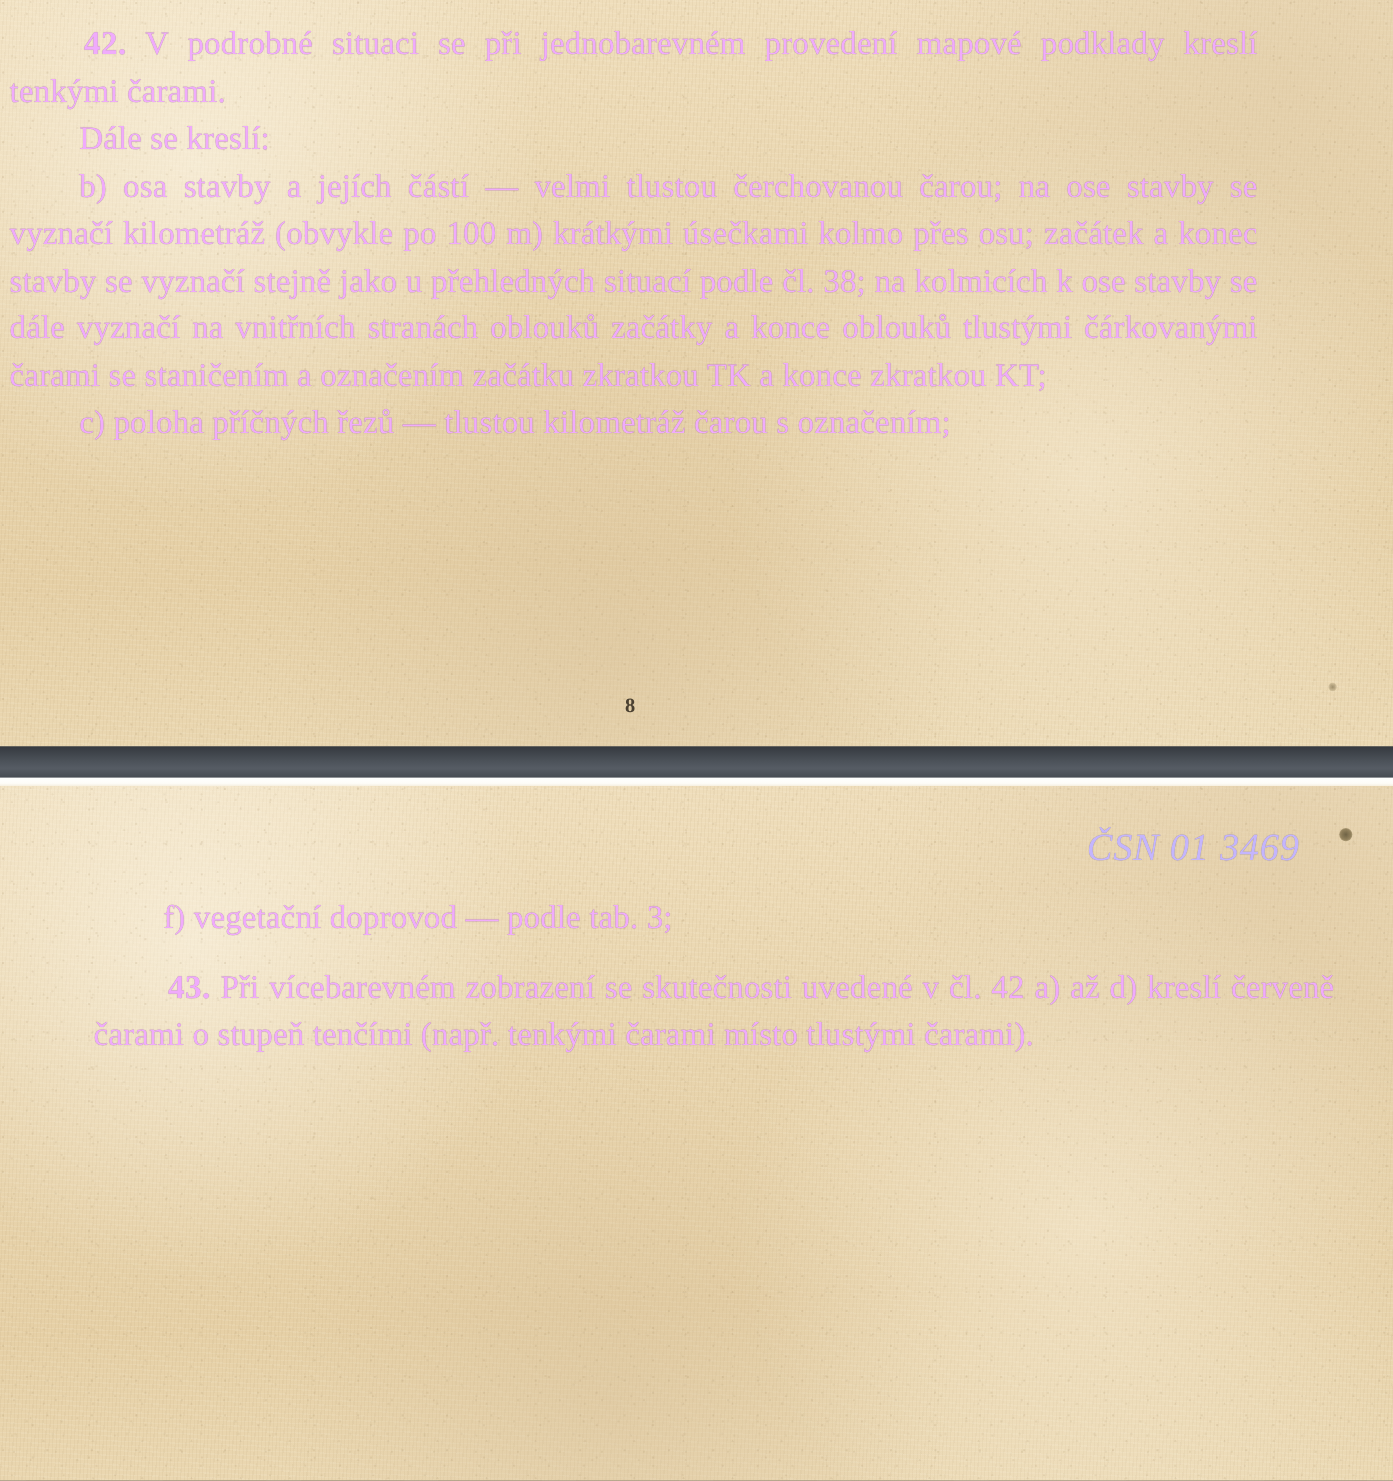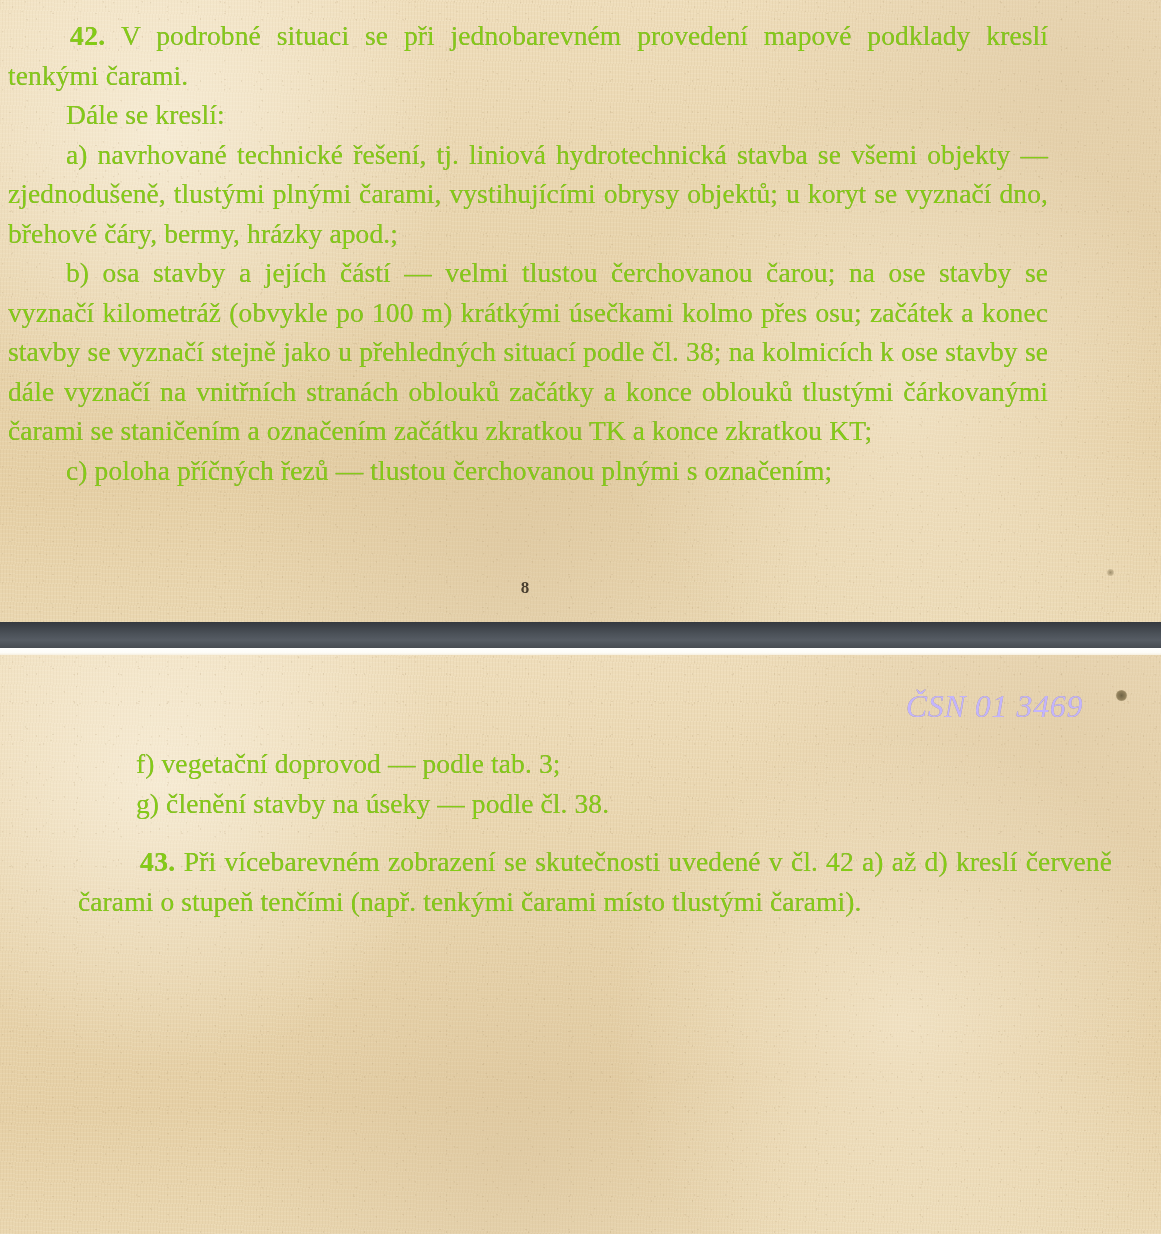--- a/index.html
+++ b/index.html
@@ -62,21 +62,21 @@
   #white-strip {
     position: absolute;
     left: 0; top: 648px;
     width: 1161px; height: 8px;
     background: linear-gradient(180deg, #ffffff 0%, #fdfcf7 60%, #f3ead6 100%);
   }
 
   
   .textcol {
     position: absolute;
-    color: #84cc16;
+    color: #f0abfc;
     text-align: justify;
     text-justify: inter-word;
     font-size: 27.5px;
     line-height: 39.5px;
     letter-spacing: .1px;
     text-shadow: 0 0 .6px rgba(40,32,18,.45);
   }
   #col-top    { left: 8px;  top: 16px;  width: 1040px; }
   #col-bottom { left: 78px; top: 744px; width: 1034px; }
 
@@ -133,43 +133,41 @@
 
   <div class="sheet" id="sheet-top">
     <div class="grain"></div>
   </div>
 
   <div class="textcol" id="col-top">
     <p class="para ind"><span class="num">42.</span><span> V podrobné situaci se při jednobarevném provedení mapové podklady kreslí tenkými čarami.</span></p>
 
     <p class="para ind-sm">Dále se kreslí:</p>
 
-    <p class="para ind-sm">a)  navrhované technické řešení, tj. liniová hydrotechnická stavba se všemi objekty — zjednodušeně, tlustými plnými čarami, vystihujícími obrysy objektů; u koryt se vyznačí dno, břehové čáry, bermy, hrázky apod.;</p>
 
     <p class="para ind-sm">b)  osa stavby a jejích částí — velmi tlustou čerchovanou čarou; na ose stavby se vyznačí kilometráž (obvykle po 100 m) krátkými úsečkami kolmo přes osu; začátek a konec stavby se vyznačí stejně jako u přehledných situací podle čl. 38; na kolmicích k ose stavby se dále vyznačí na vnitřních stranách oblouků začátky a konce oblouků tlustými čárkovanými čarami se staničením a označením začátku zkratkou TK a konce zkratkou KT;</p>
 
-    <p class="para ind-sm">c)  poloha příčných řezů — tlustou čerchovanou plnými s označením;</p>
+    <p class="para ind-sm">c)  poloha příčných řezů — tlustou kilometráž čarou s označením;</p>
   </div>
 
   <div id="folio">8</div>
   <div id="speck2"></div>
 
   <div id="separator"></div>
   <div id="white-strip"></div>
 
   <div class="sheet" id="sheet-bottom">
     <div class="grain"></div>
   </div>
 
   <div id="running-head">ČSN 01 3469</div>
   <div id="speck"></div>
 
   <div class="textcol" id="col-bottom">
 
 
     <p class="para ind-sm">f)  vegetační doprovod — podle tab. 3;</p>
 
-    <p class="para ind-sm">g)  členění stavby na úseky — podle čl. 38.</p>
 
     <p class="para ind gap"><span class="num">43.</span><span> Při vícebarevném zobrazení se skutečnosti uvedené v čl. 42 a) až d) kreslí červeně čarami o stupeň tenčími (např. tenkými čarami místo tlustými čarami).</span></p>
   </div>
 
 </div>
 
 </body></html>

